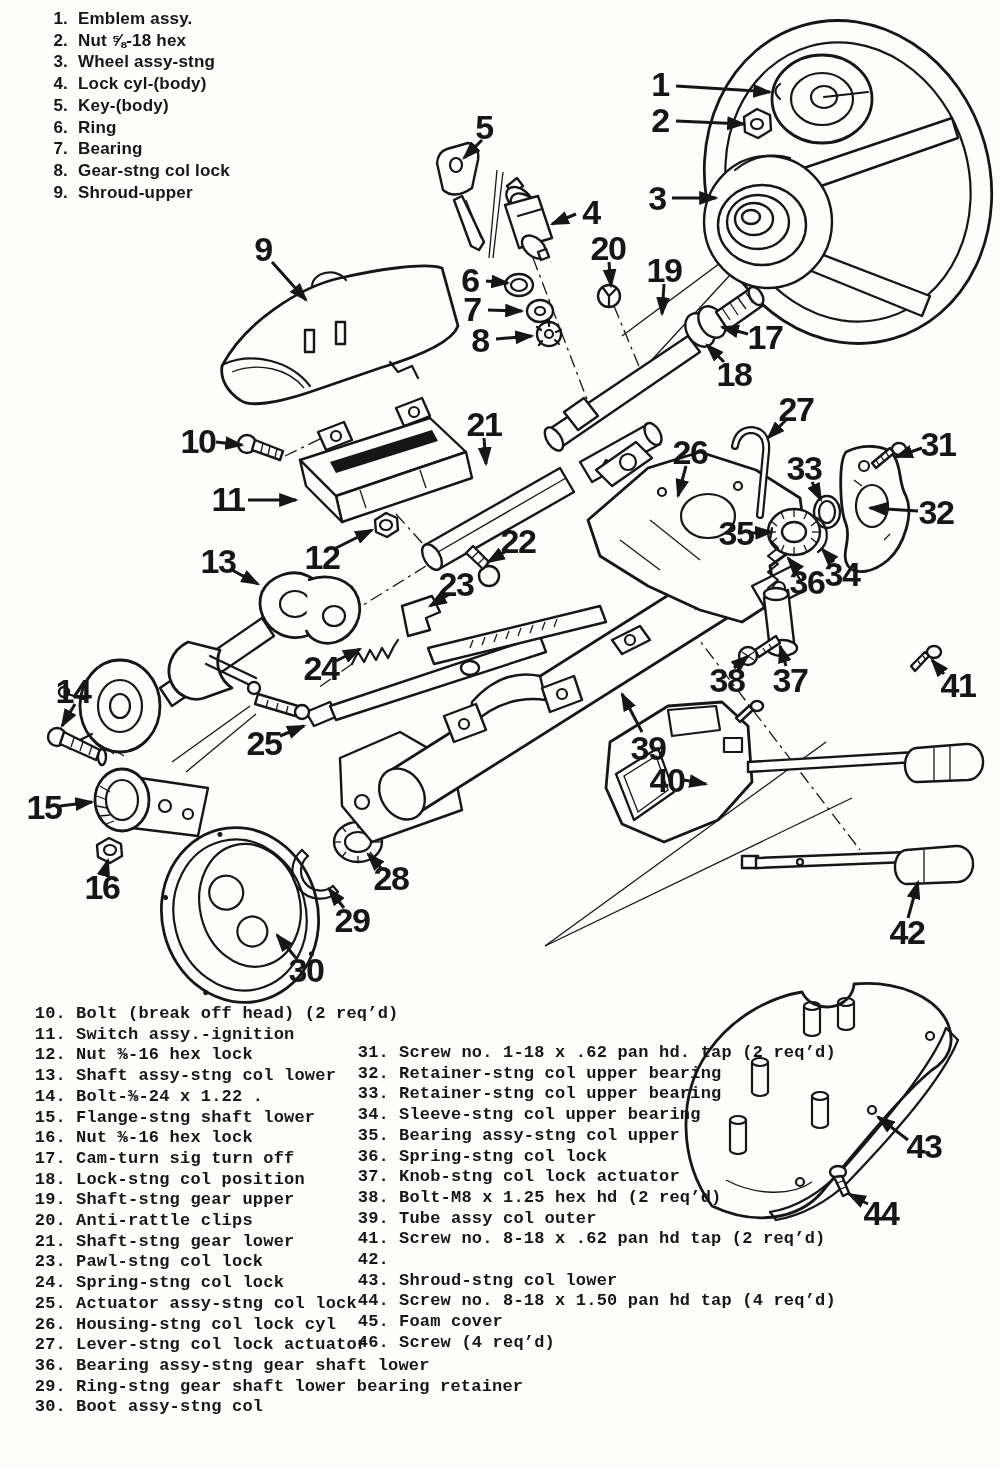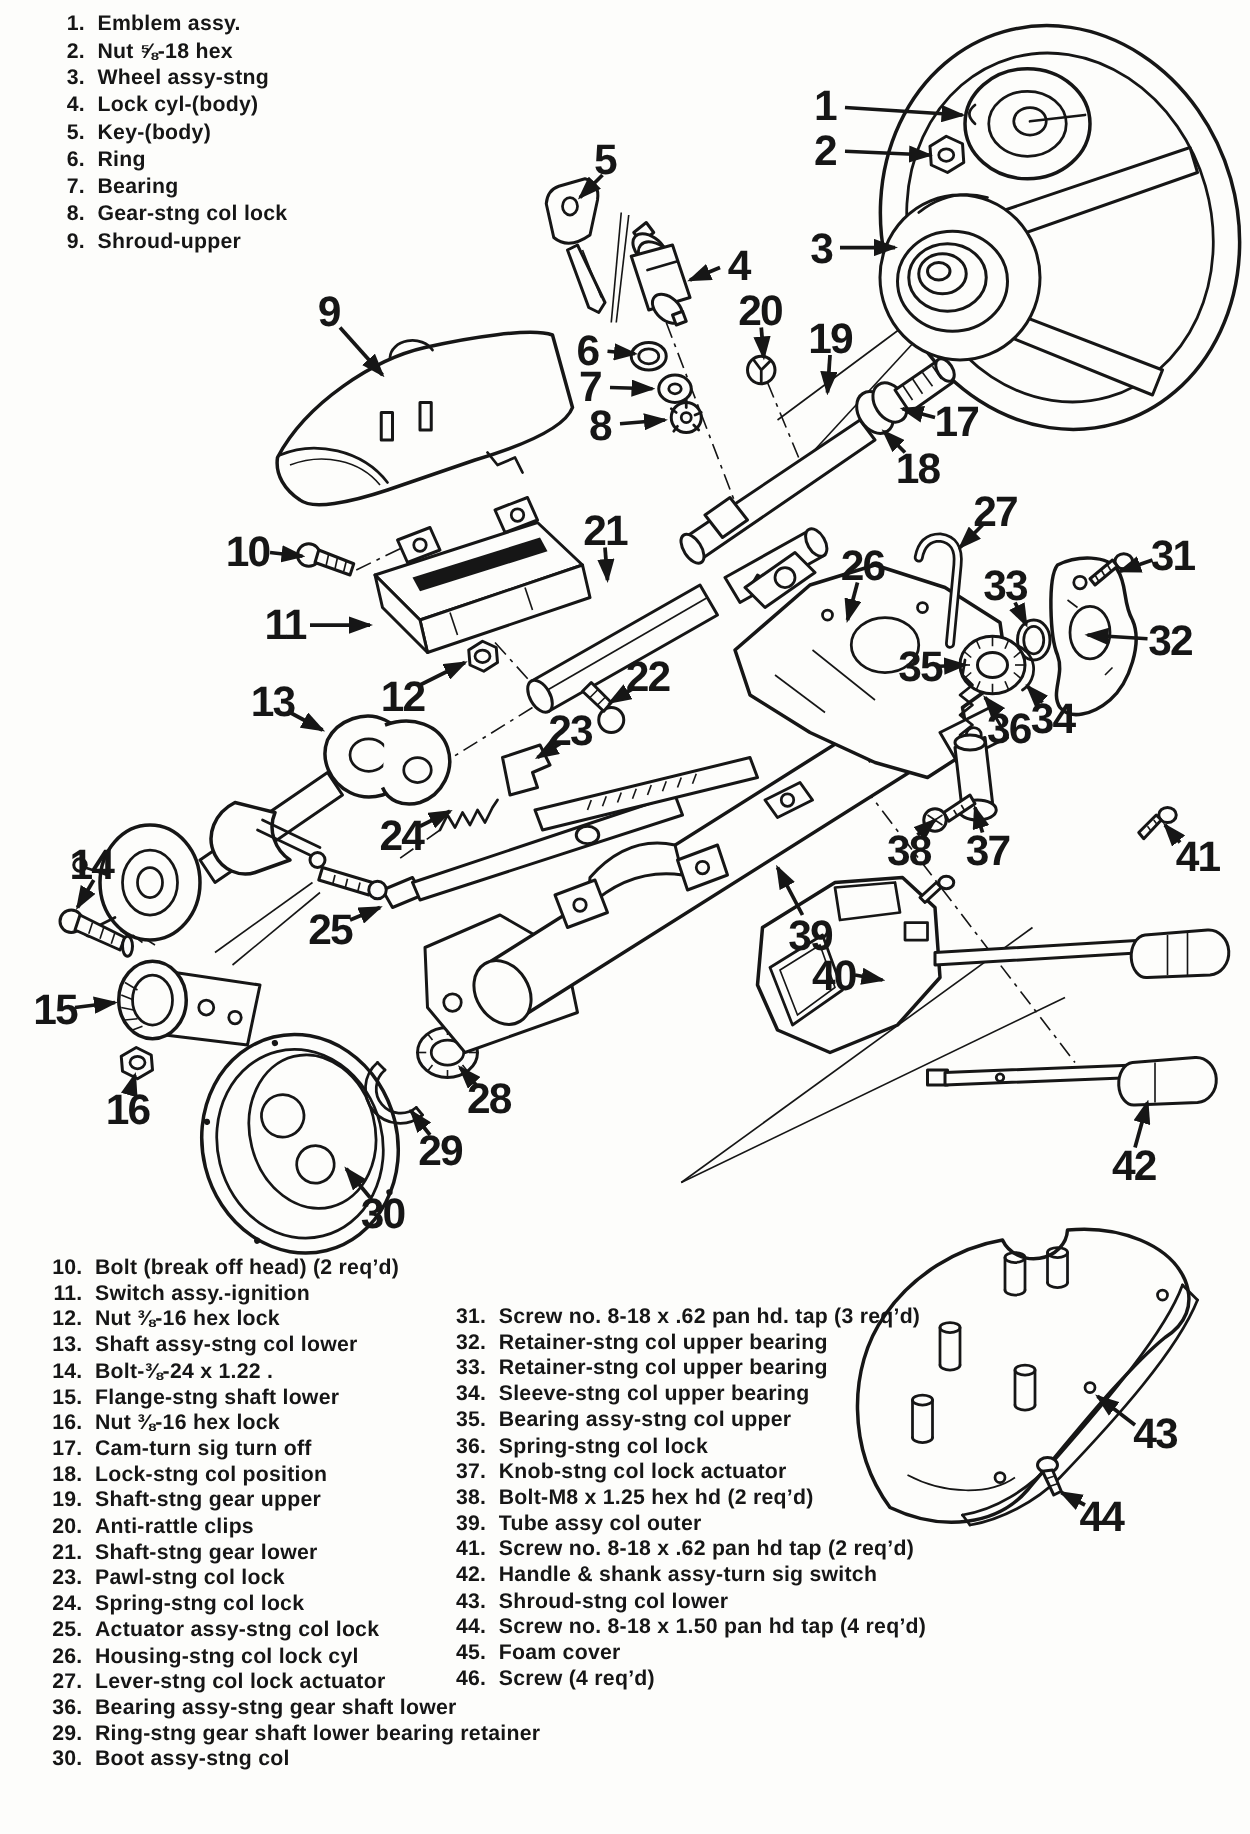--- a/index.html
+++ b/index.html
@@ -9,21 +9,21 @@
     font-family:"Liberation Sans","DejaVu Sans",sans-serif;
     color:#161616;
   }
   .plist{position:absolute;}
   .prow{display:flex;align-items:baseline;white-space:nowrap;
         font-size:17px;font-weight:700;letter-spacing:.2px;}
   .pnum{display:inline-block;text-align:right;flex:0 0 auto;}
   .plab{margin-left:10px;}
   #list-top .prow{line-height:21.7px;}
   #list-top .pnum{width:38px;}
-  #list-left .prow,#list-right .prow{line-height:20.7px;}
+  #list-left .prow,#list-right .prow{line-height:20.7px;font-family:Liberation Mono, monospace;}
   #list-left .pnum{width:44px;}
   #list-right .pnum{width:34px;}
   #list-top{left:30px;top:8px;}
   #list-left{left:22px;top:1004px;}
   #list-right{left:355px;top:1004px;margin-top:39px;}
   svg{position:absolute;left:0;top:0;}
   .ln{stroke:#161616;fill:none;stroke-width:2.2;stroke-linecap:round;stroke-linejoin:round;}
   .fw{stroke:#161616;fill:#fdfdfb;stroke-width:2.4;stroke-linejoin:round;}
   .fwk{stroke:#161616;fill:#fdfdfb;stroke-width:2.8;stroke-linejoin:round;}
   .thin{stroke:#161616;fill:none;stroke-width:1.3;}
@@ -701,21 +701,21 @@
       <span class="plab">Ring-stng gear shaft lower bearing retainer</span>
     </div>
     <div class="prow">
       <span class="pnum">30.</span>
       <span class="plab">Boot assy-stng col</span>
     </div>
   </div>
 <div id="list-right" class="plist">
     <div class="prow">
       <span class="pnum">31.</span>
-      <span class="plab">Screw no. 8-18 x .62 pan hd. tap (3 req’d)</span>
+      <span class="plab">Screw no. 1-18 x .62 pan hd. tap (2 req’d)</span>
     </div>
     <div class="prow">
       <span class="pnum">32.</span>
       <span class="plab">Retainer-stng col upper bearing</span>
     </div>
     <div class="prow">
       <span class="pnum">33.</span>
       <span class="plab">Retainer-stng col upper bearing</span>
     </div>
     <div class="prow">
@@ -741,21 +741,20 @@
     <div class="prow">
       <span class="pnum">39.</span>
       <span class="plab">Tube assy col outer</span>
     </div>
     <div class="prow">
       <span class="pnum">41.</span>
       <span class="plab">Screw no. 8-18 x .62 pan hd tap (2 req’d)</span>
     </div>
     <div class="prow">
       <span class="pnum">42.</span>
-      <span class="plab">Handle &amp; shank assy-turn sig switch</span>
     </div>
     <div class="prow">
       <span class="pnum">43.</span>
       <span class="plab">Shroud-stng col lower</span>
     </div>
     <div class="prow">
       <span class="pnum">44.</span>
       <span class="plab">Screw no. 8-18 x 1.50 pan hd tap (4 req’d)</span>
     </div>
     <div class="prow">

